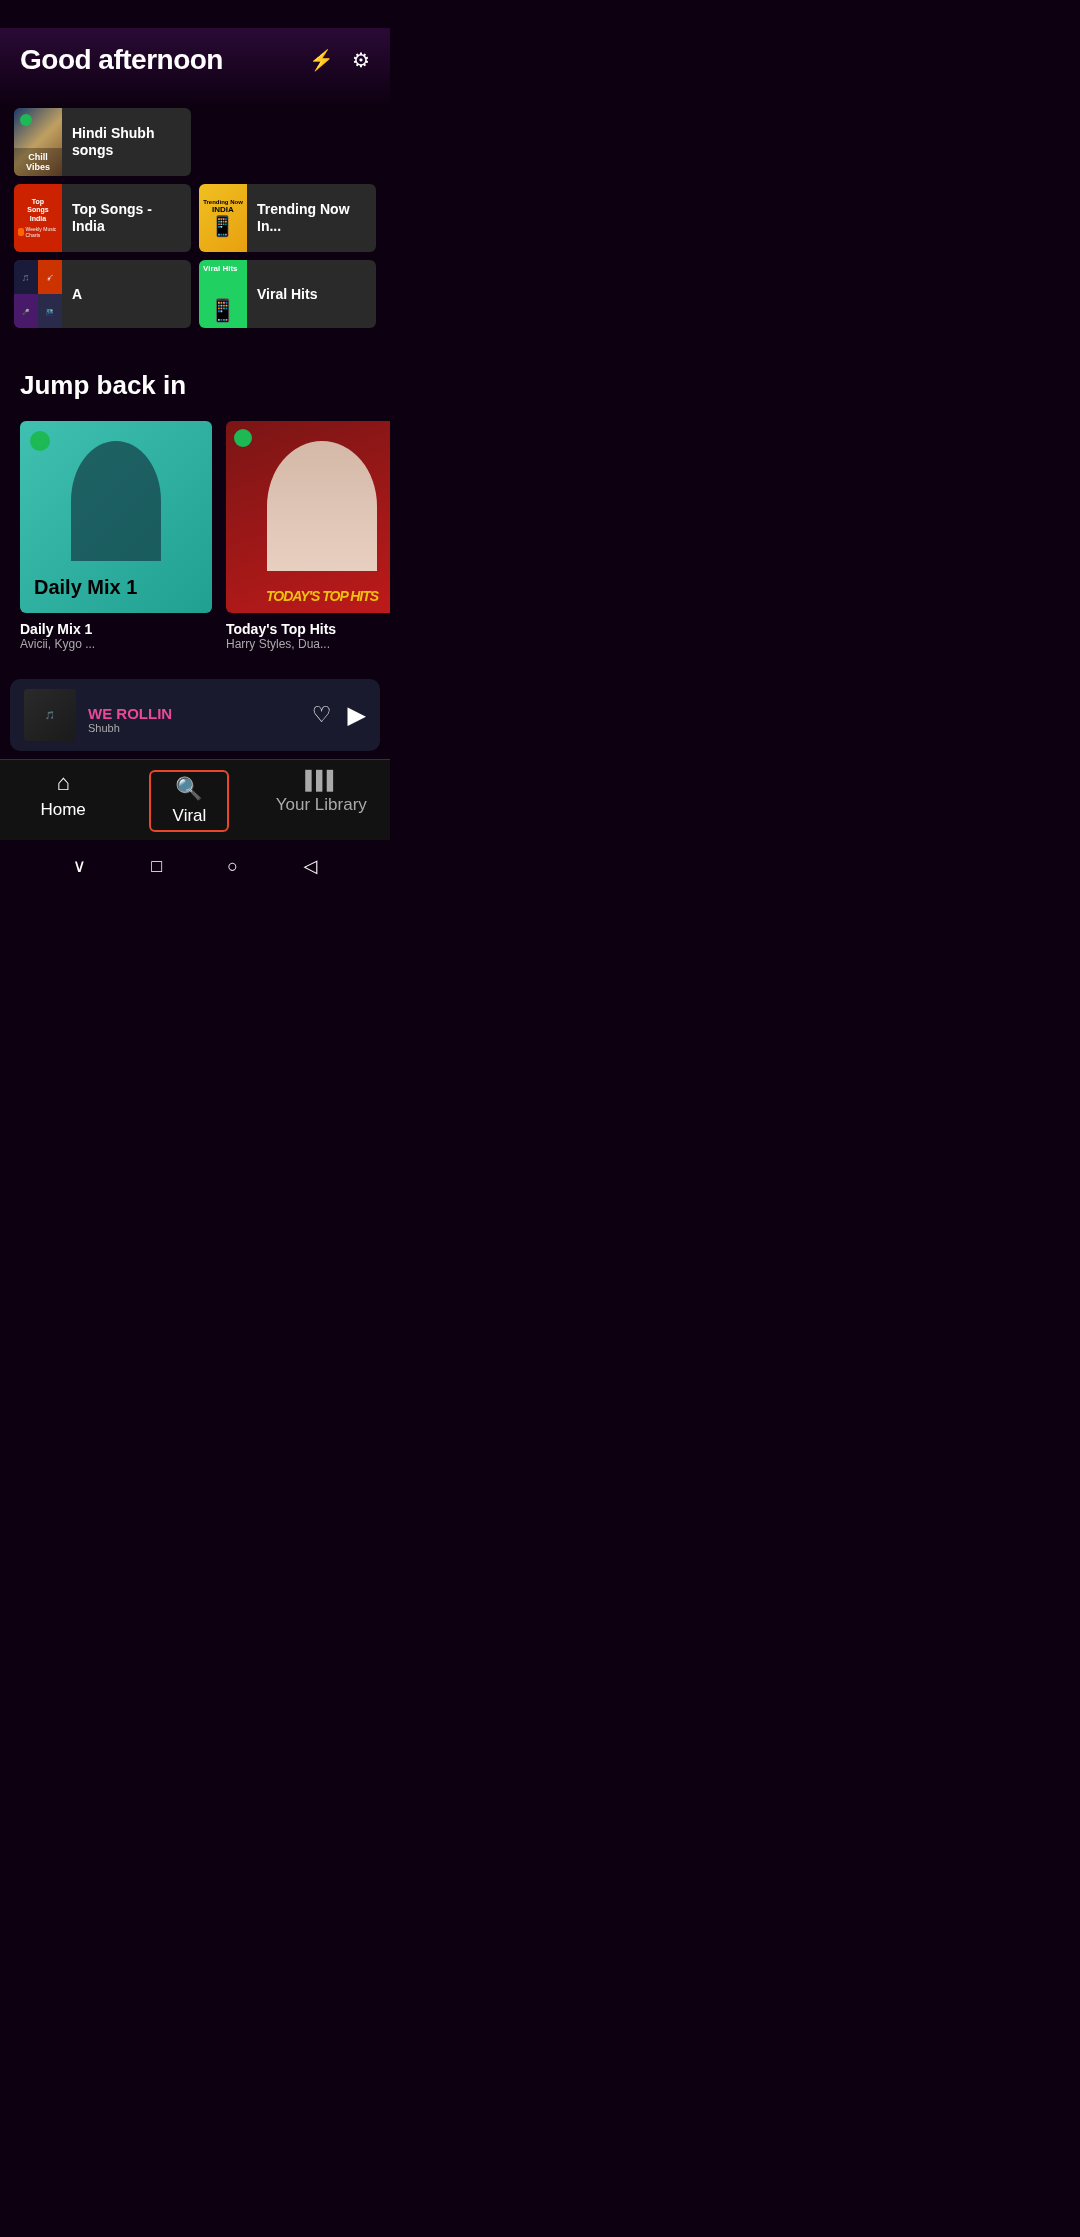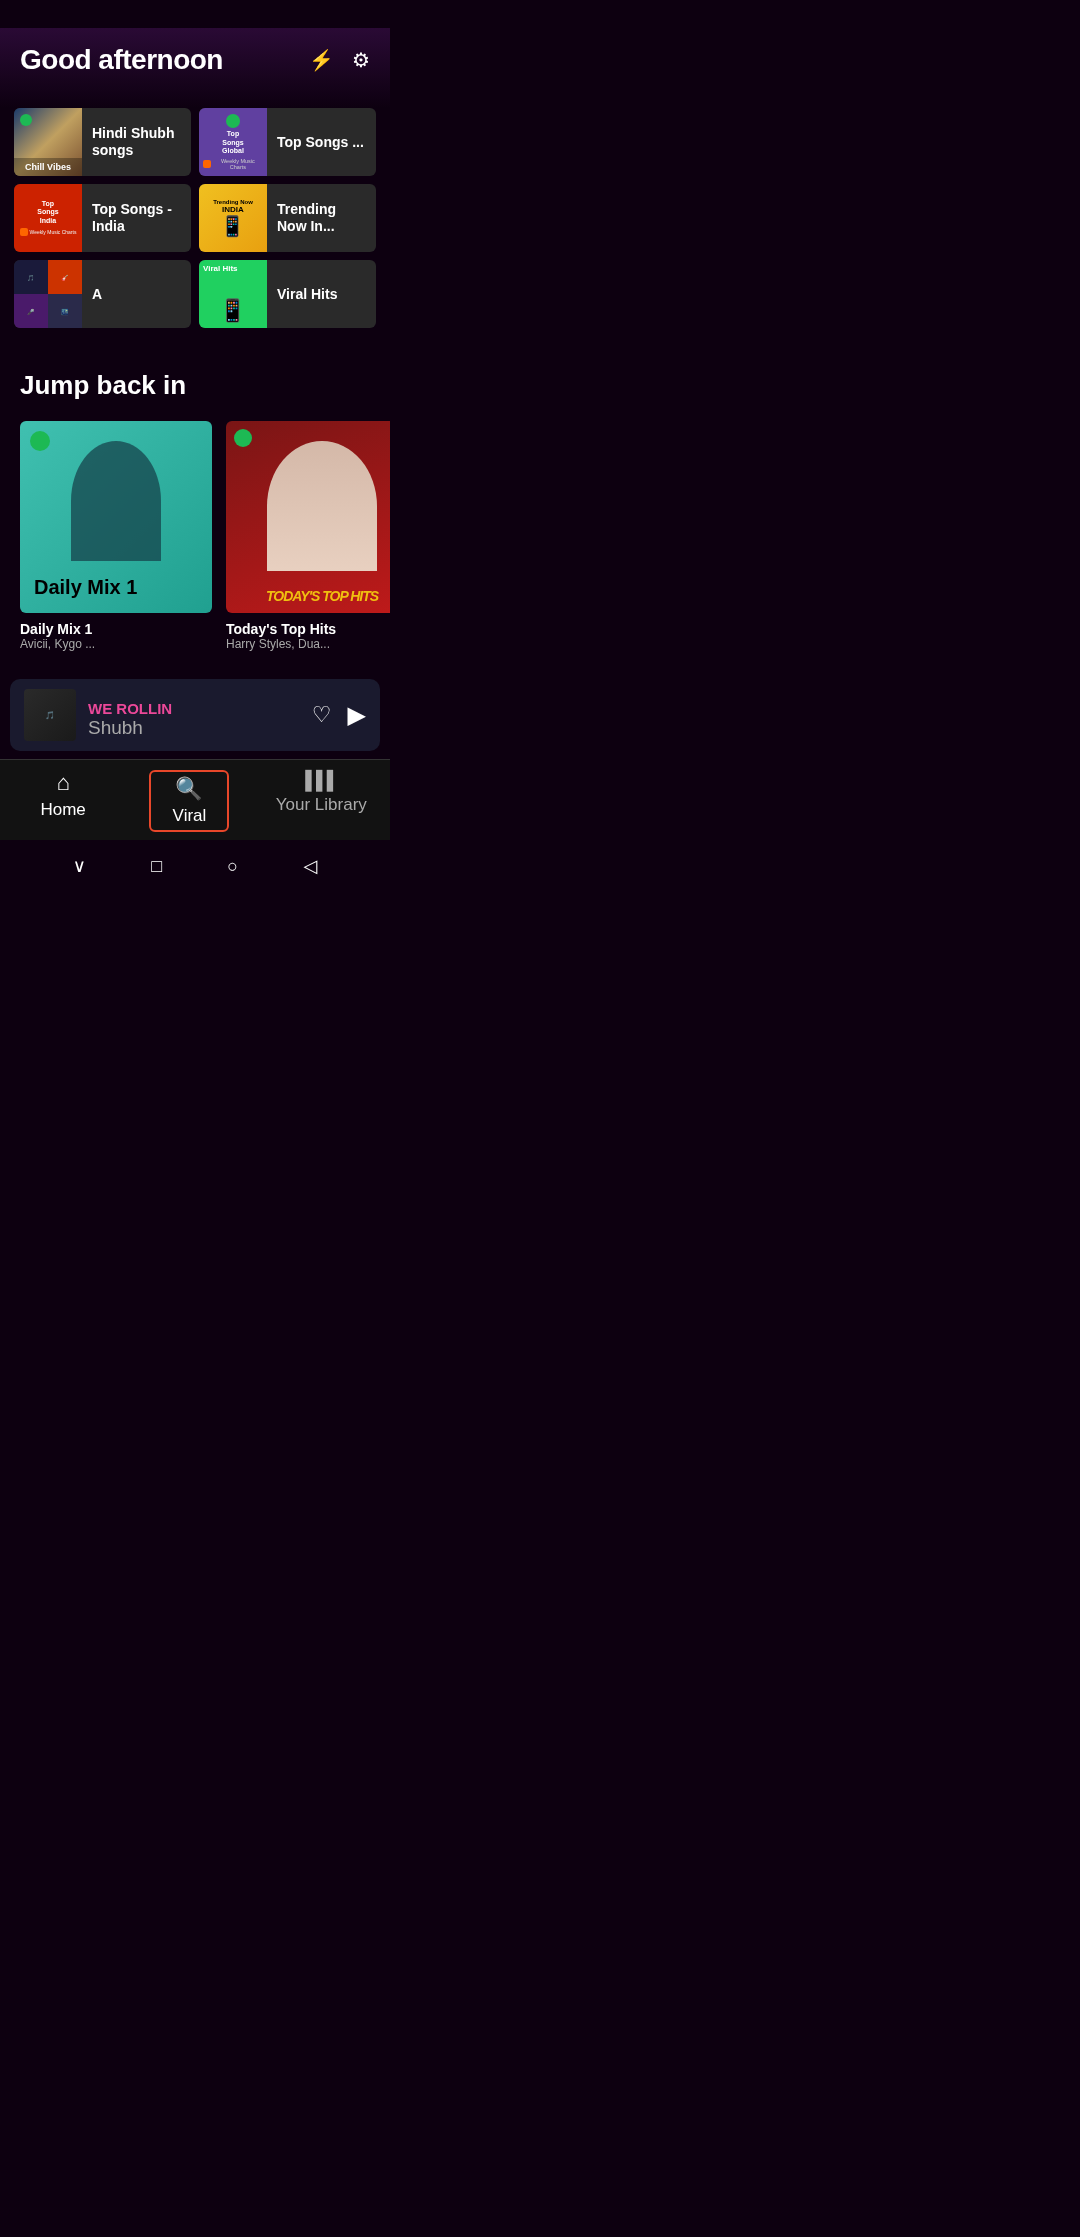--- a/index.html
+++ b/index.html
@@ -52,21 +52,21 @@
     .grid-card {
       background: #2a2a2a;
       border-radius: 6px;
       display: flex;
       align-items: center;
       overflow: hidden;
       height: 68px;
       cursor: pointer;
     }
     .grid-card-img {
-      width: 68px;
+      width: 48px;
       height: 68px;
       flex-shrink: 0;
       position: relative;
       overflow: hidden;
     }
     .grid-card-label {
       font-size: 14px;
       font-weight: 700;
       color: #fff;
       padding: 0 10px;
@@ -273,21 +273,21 @@
     .now-playing-info {
       flex: 1;
     }
     .now-playing-title {
       font-size: 15px;
       font-weight: 700;
       color: #ec4899;
       margin-top: 8px;
     }
     .now-playing-artist {
-      font-size: 19px;
+      font-size: 11px;
       color: #aaa;
     }
     .now-playing-controls {
       display: flex;
       align-items: center;
       gap: 16px;
     }
     .heart-icon {
       font-size: 22px;
       color: #fff;
@@ -377,37 +377,20 @@
     <div class="grid-card">
       <div class="grid-card-img">
         <div class="img-chill-vibes" style="position:relative;">
           <span style="position:absolute;top:6px;left:6px;width:12px;height:12px;background:#1db954;border-radius:50;display:block;border-radius:50%;"></span>
           <span class="img-chill-vibes-text">Chill Vibes</span>
         </div>
       </div>
       <span class="grid-card-label">Hindi Shubh songs</span>
     </div>
 
-    <div class="grid-card">
-      <div class="grid-card-img">
-        <div class="img-top-songs-global">
-          <div class="spotify-dot"></div>
-          <div class="inner-text">
-            <span>Top</span><br>
-            <span>Songs</span><br>
-            <span>Global</span>
-          </div>
-          <div class="chart-text" style="display:flex;align-items:center;gap:2px;margin-top:2px;">
-            <span style="width:8px;height:8px;background:#ff6600;border-radius:2px;display:inline-block;"></span>
-            <span>Weekly Music Charts</span>
-          </div>
-        </div>
-      </div>
-      <span class="grid-card-label">Top Songs ...</span>
-    </div>
   </div>
 
   <div class="grid-row">
 
     <div class="grid-card">
       <div class="grid-card-img">
         <div class="img-top-songs-india">
           <div class="inner-text">
             <span>Top</span><br>
             <span>Songs</span><br>

